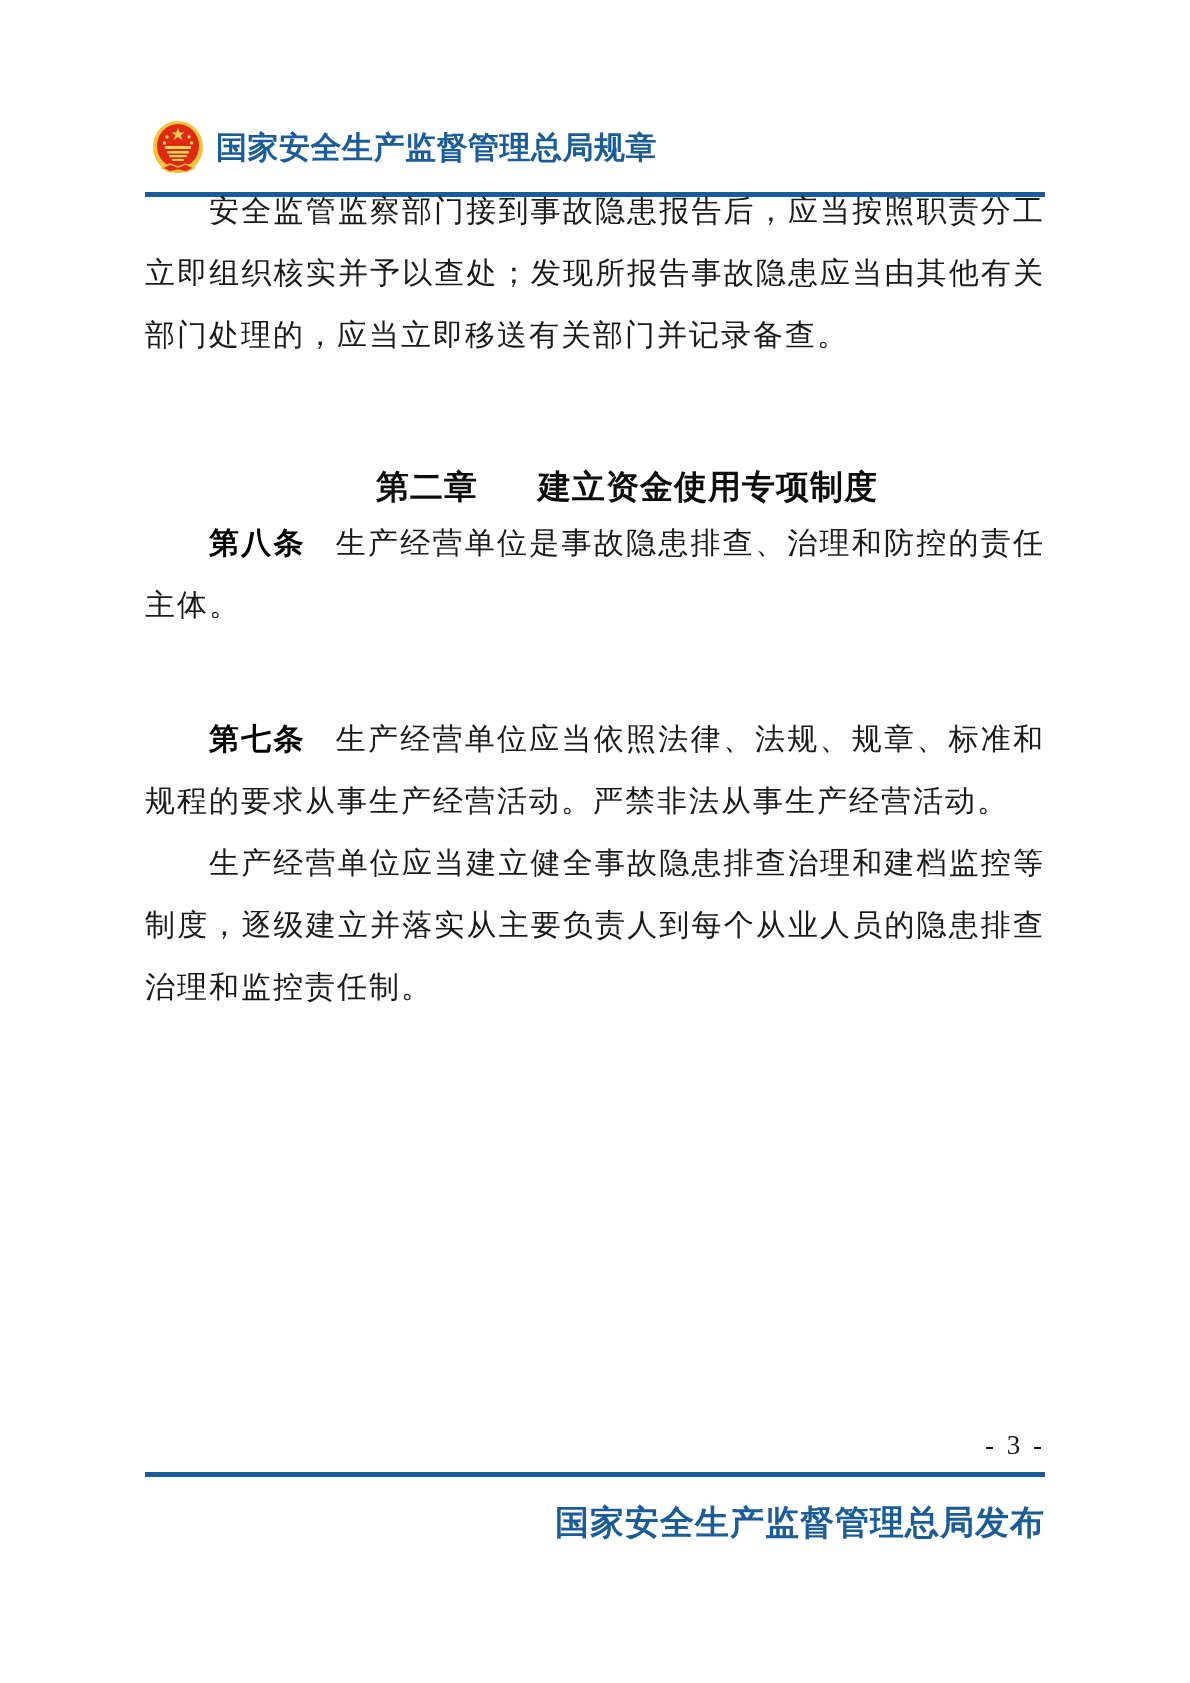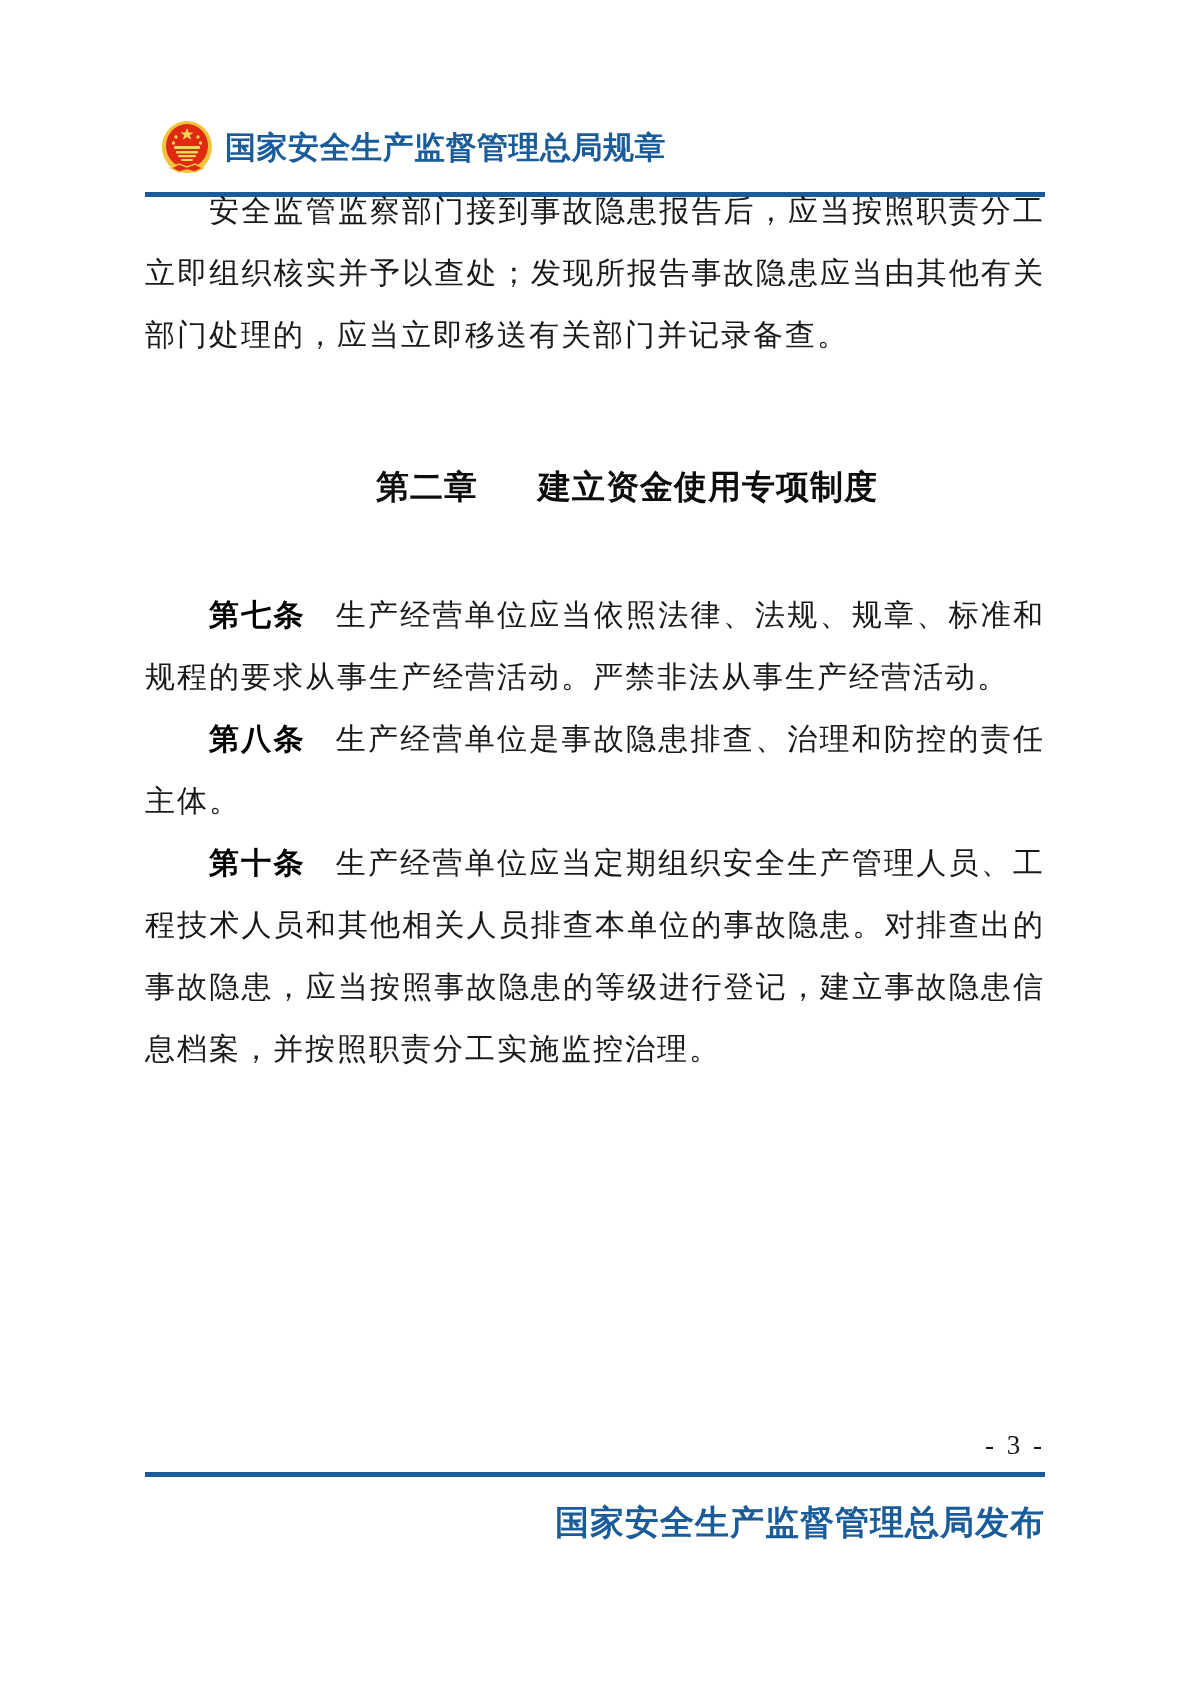--- a/index.html
+++ b/index.html
@@ -8,21 +8,21 @@
     position: relative;
     width: 1190px;
     height: 1683px;
     background: #ffffff;
     overflow: hidden;
     font-family: "Liberation Serif", serif;
     color: var(--ink);
   }
   .header-row {
     position: absolute;
-    left: 161px;
+    left: 152px;
     top: 118px;
     width: 900px;
     height: 60px;
     display: flex;
     align-items: center;
     text-align: center;
   }
   .emblem {
     width: 52px;
     height: 56px;
@@ -128,27 +128,27 @@
   </div>
 
   <div class="rule rule-top"></div>
 
   <div class="body-text">
 
     <p class="para"><span>安全监管监察部门接到事故隐患报告后，应当按照职责分工立即组织核实并予以查处；发现所报告事故隐患应当由其他有关部门处理的，应当立即移送有关部门并记录备查。</span></p>
 
     <h2 class="chapter-heading"><span class="chapter-label">第二章</span><span>建立资金使用专项制度</span></h2>
 
+    <p class="para"><span class="article-label">第八条</span><span>生产经营单位是事故隐患排查、治理和防控的责任主体。</span></p>
+
     <p class="para article-7"><span class="article-label">第七条</span><span>生产经营单位应当依照法律、法规、规章、标准和规程的要求从事生产经营活动。严禁非法从事生产经营活动。</span></p>
 
-    <p class="para"><span class="article-label">第八条</span><span>生产经营单位是事故隐患排查、治理和防控的责任主体。</span></p>
+    <p class="para"><span>生产经营单位应当建立健全事故隐患排查治理和建档监控等制度，逐级建立并落实从主要负责人到每个从业人员的隐患排查治理和监控责任制。</span></p>
 
 
-
-    <p class="para"><span class="article-label">第十条</span><span>生产经营单位应当定期组织安全生产管理人员、工程技术人员和其他相关人员排查本单位的事故隐患。对排查出的事故隐患，应当按照事故隐患的等级进行登记，建立事故隐患信息档案，并按照职责分工实施监控治理。</span></p>
 
   </div>
 
   <div class="page-number">- 3 -</div>
 
   <div class="rule rule-bottom"></div>
 
   <div class="footer-text">国家安全生产监督管理总局发布</div>
 
 </div>

